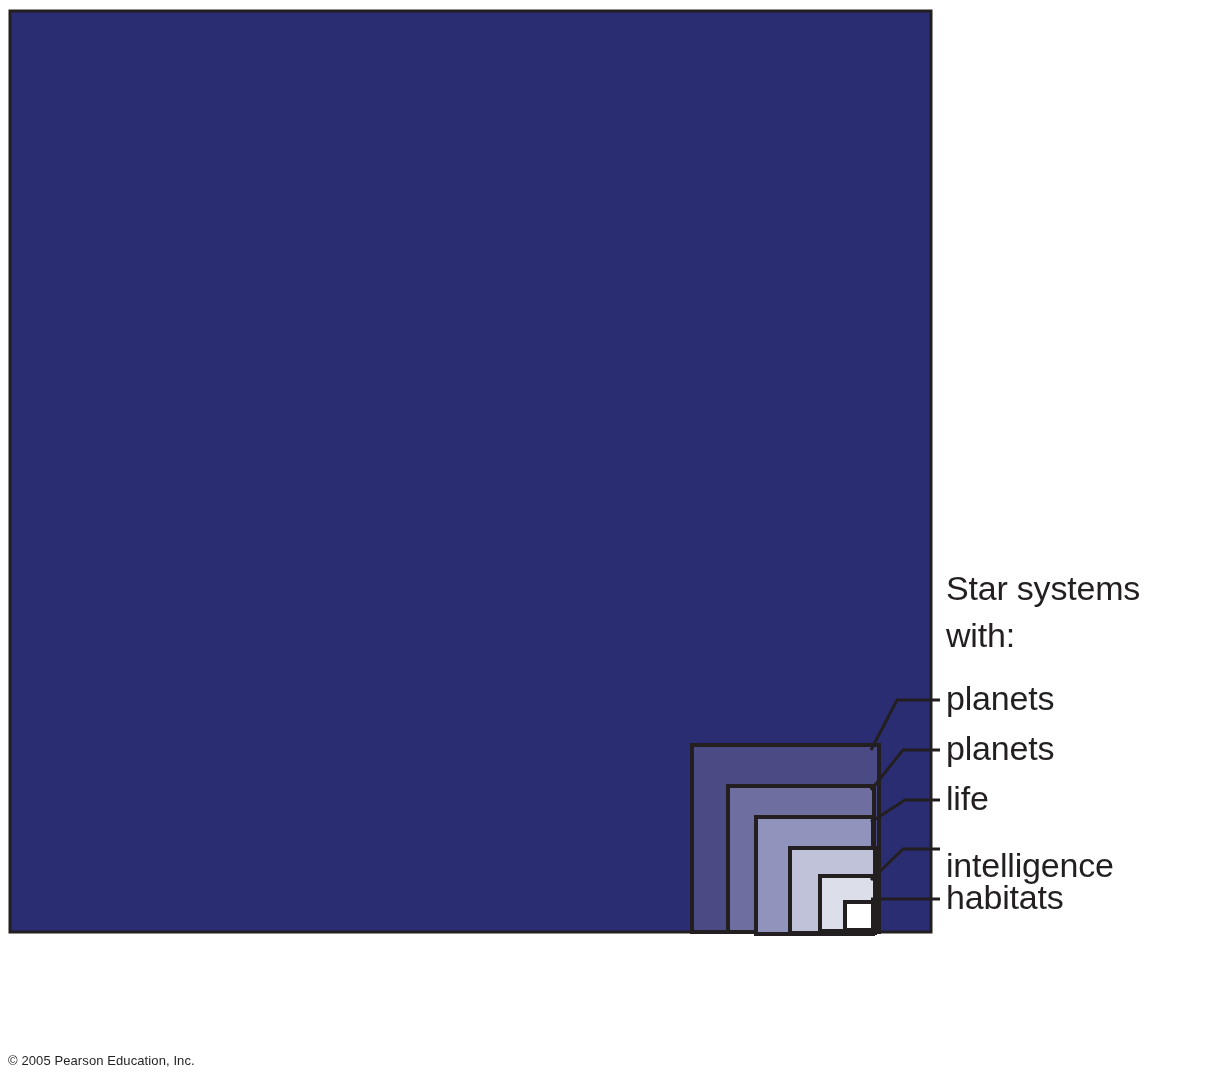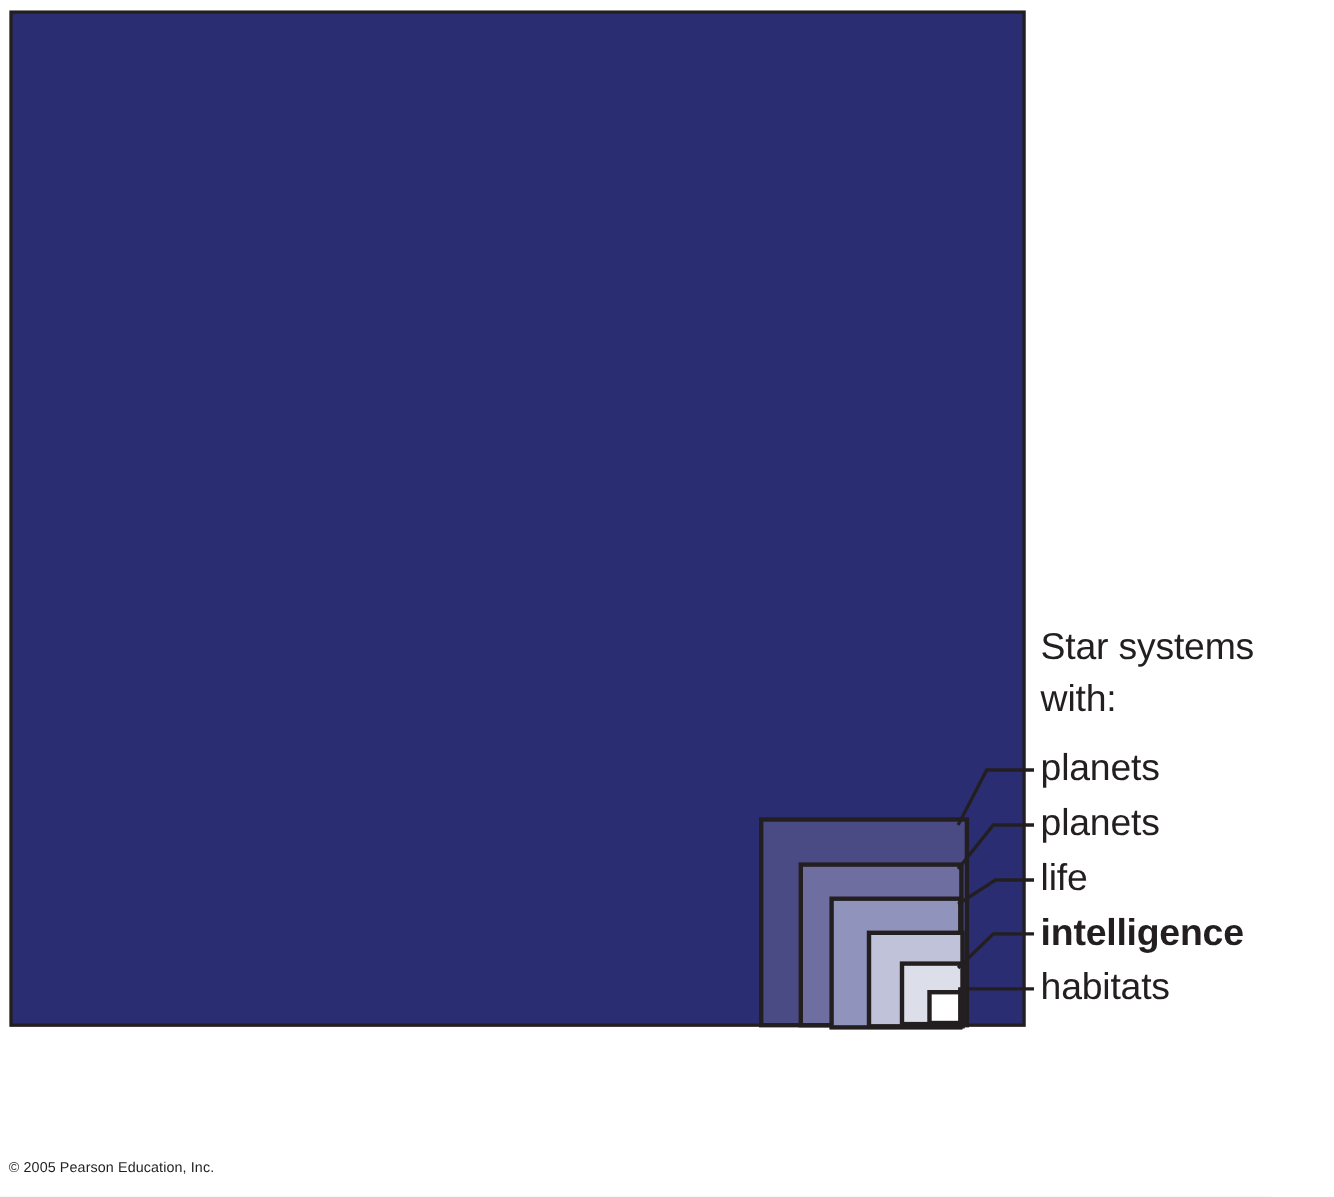--- a/index.html
+++ b/index.html
@@ -96,19 +96,19 @@
       </g>
   </svg>
 
   <div class="label-layer">
 
     <div class="legend-title"><span>Star systems</span><br><span>with:</span></div>
 
     <div class="series-label" id="lab0" style="top: 679px;">planets</div>
     <div class="series-label" id="lab1" style="top: 729px;">planets</div>
     <div class="series-label" id="lab2" style="top: 779px; text-align: right;">life</div>
-    <div class="series-label" id="lab3" style="top: 829px; font-weight: bold;">intelligence</div>
+    <div class="series-label" id="lab3" style="top: 846px;">intelligence</div>
     <div class="series-label" id="lab4" style="top: 878px;">habitats</div>
 
     <div class="copyright">© 2005 Pearson Education, Inc.</div>
   </div>
 
 </div>
 
 </body></html>

